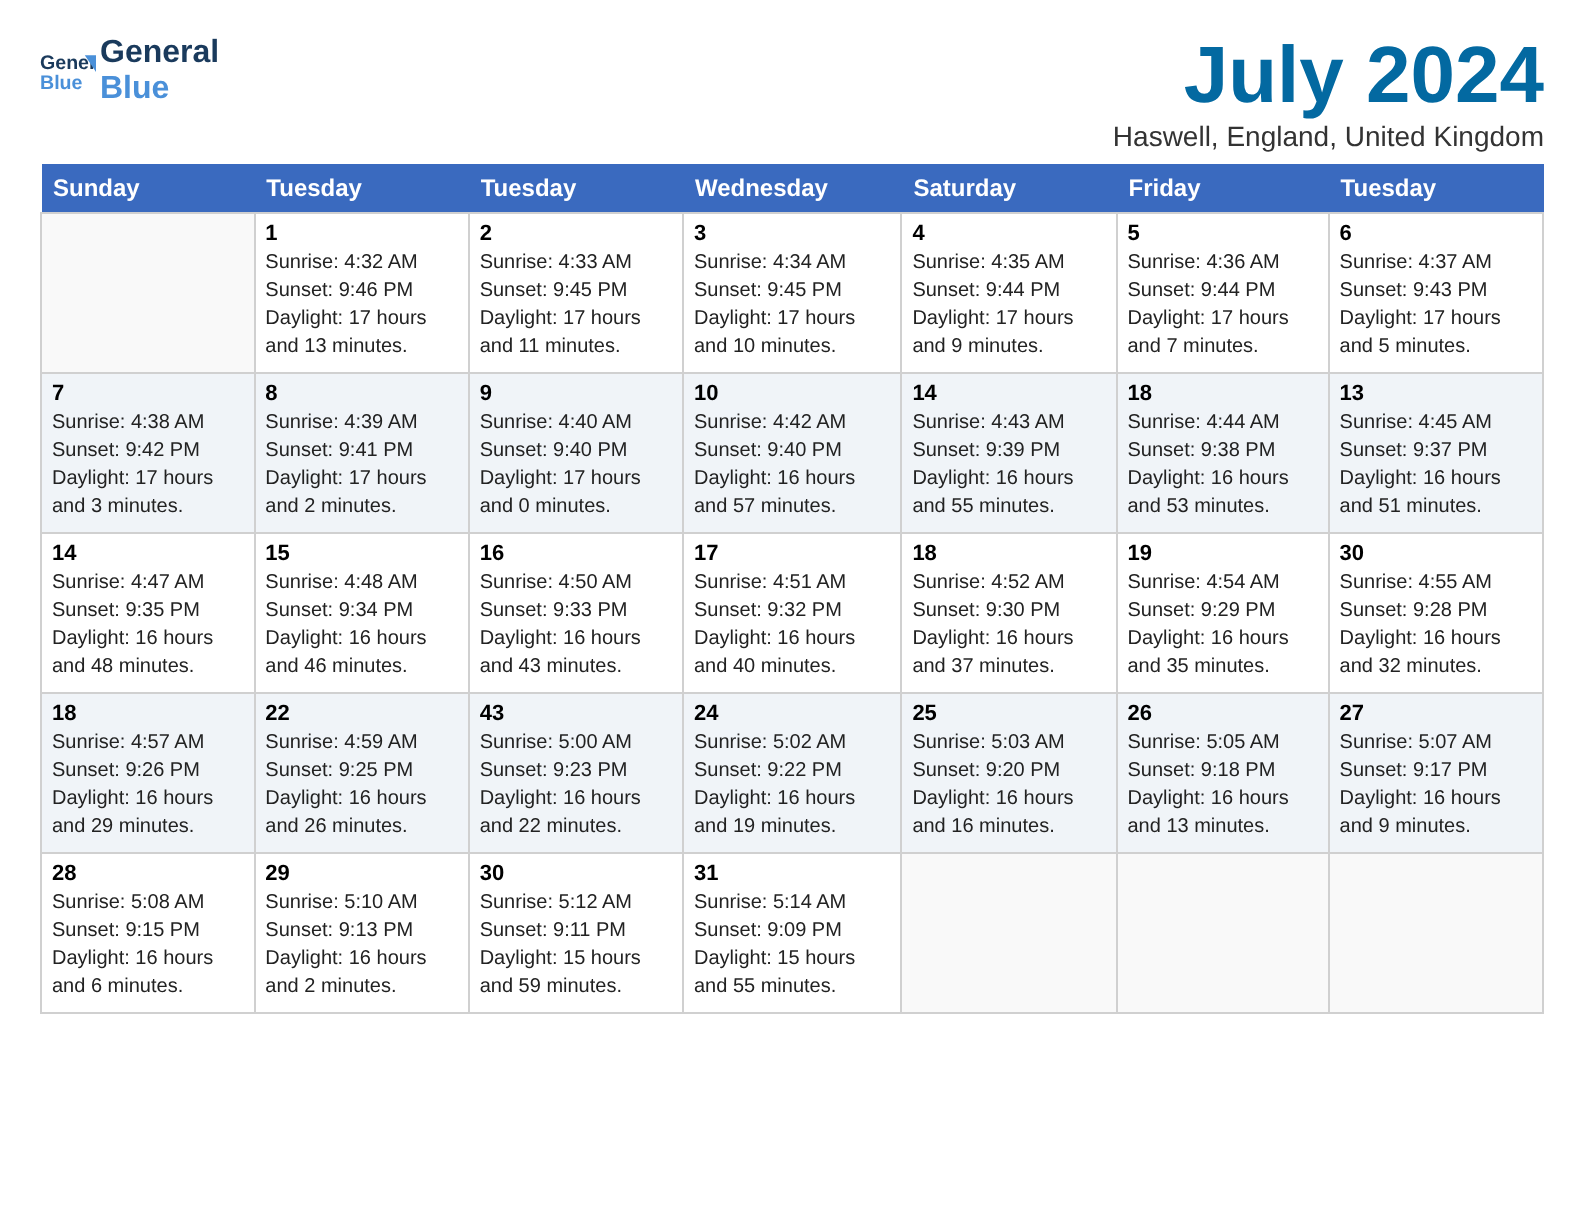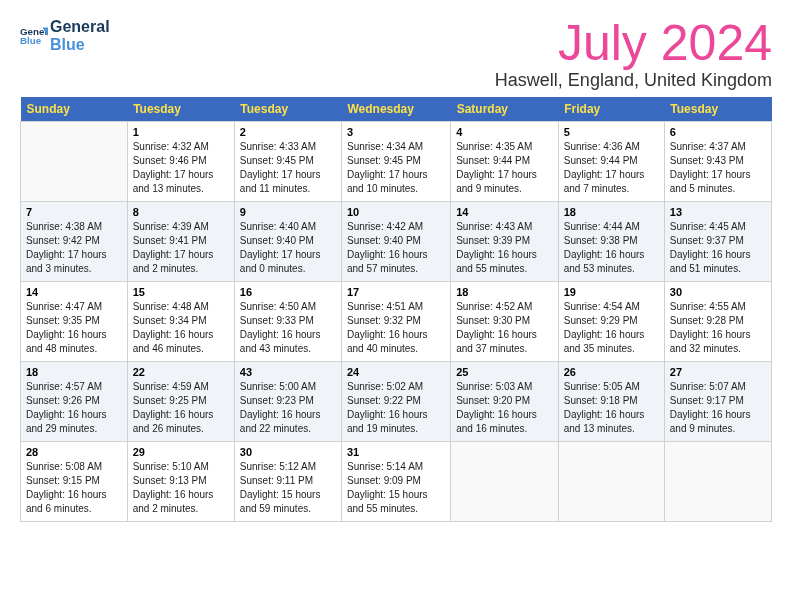--- a/index.html
+++ b/index.html
@@ -26,38 +26,38 @@
     }
     .logo-icon {
       width: 28px;
       height: 28px;
       margin-right: 2px;
     }
     .title-block {
       text-align: right;
     }
     .month-title {
-      font-size: 50px;
-      font-weight: normal;
-      color: #ec4899;
+      font-size: 40px;
+      font-weight: bold;
+      color: #0369a1;
       line-height: 1;
     }
     .location {
-      font-size: 18px;
+      font-size: 14px;
       color: #333;
       margin-top: 2px;
     }
     table {
       width: 100%;
       border-collapse: collapse;
       font-size: 10.5px;
     }
     thead tr th {
       background-color: #3a6abf;
-      color: #fde047;
+      color: #ffffff;
       font-weight: bold;
       text-align: left;
       padding: 5px 6px;
       font-size: 12px;
     }
     tbody tr td {
       border: 1px solid #d0d0d0;
       vertical-align: top;
       padding: 4px 5px;
       width: 113px;

